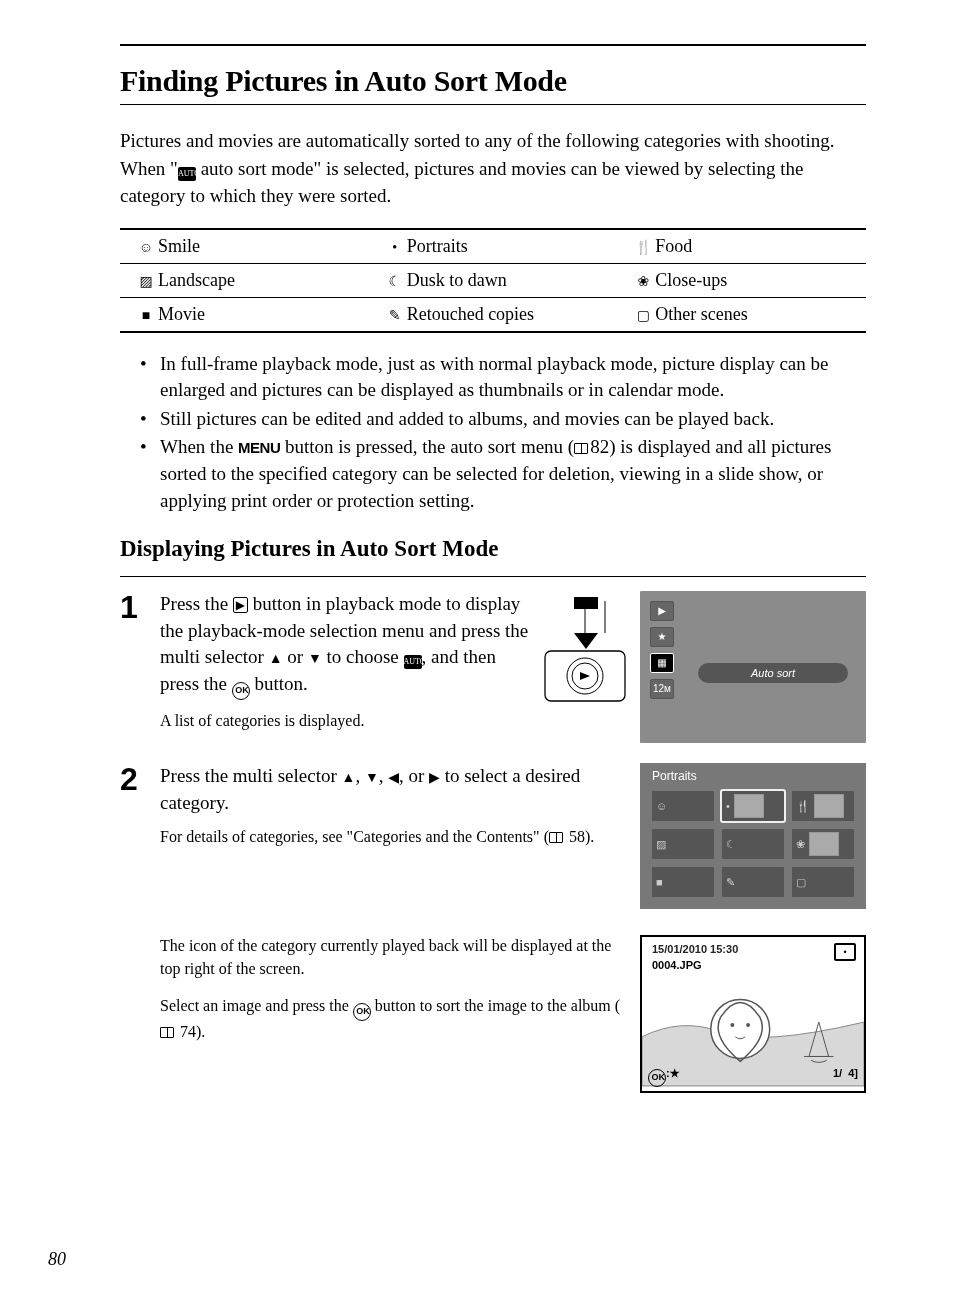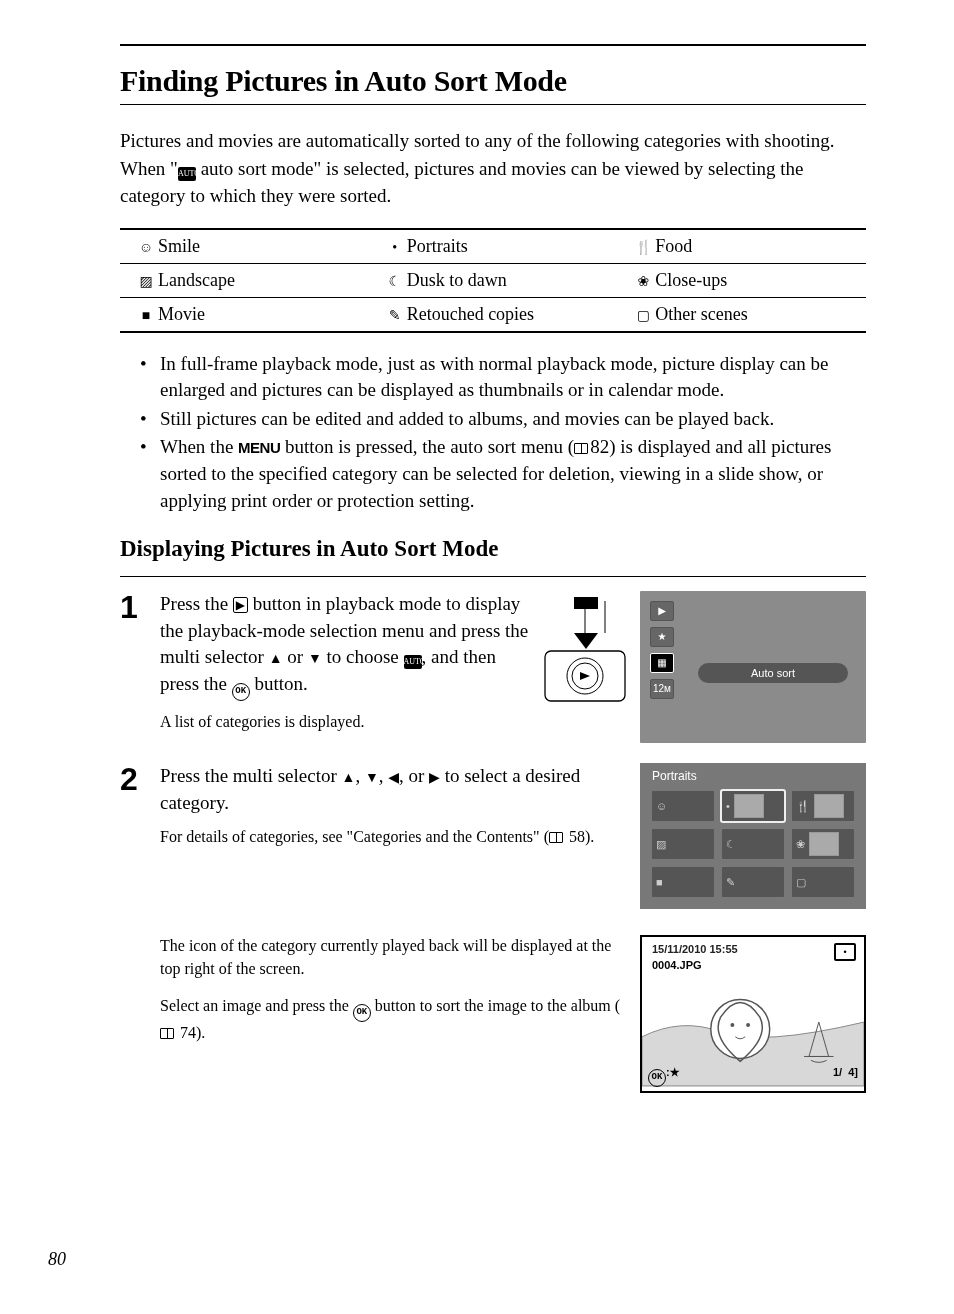--- a/index.html
+++ b/index.html
@@ -151,24 +151,24 @@
     font-size: 14px;
     vertical-align: 0;
   }
   .ok-btn {
     display: inline-block;
     border: 1.5px solid #000;
     border-radius: 50%;
     width: 18px; height: 18px;
     font-size: 9px;
     font-weight: bold;
-    text-align: center;
+    text-align: right;
     line-height: 15px;
     vertical-align: -3px;
-    font-family: Liberation Mono, monospace;
+    font-family: Liberation Sans, sans-serif;
   }
   
   .press-diagram {
     width: 82px;
     position: relative;
   }
   .press-diagram svg { display: block; }
   
   .screen {
     width: 226px;
@@ -203,20 +203,21 @@
   .menu-label-box {
     position: absolute;
     left: 58px; top: 72px;
     width: 150px; height: 20px;
     background: #555;
     color: #fff;
     font-size: 11px;
     text-align: center;
     line-height: 20px;
     border-radius: 10px;
+    font-style: italic;
   }
   .screen2 {
     width: 226px; height: 146px;
     background: #787878;
     position: relative;
     font-family: Arial, sans-serif;
   }
   .screen2-title {
     position: absolute;
     top: 6px; left: 12px;
@@ -424,21 +425,21 @@
           </div>
         </div>
       </div>
 
       <div class="step-main" style="margin-top:26px;">
         <div class="step-text" style="font-size:16px;">
           <p style="margin-bottom:15px;">The icon of the category currently played back will be displayed at the top right of the screen.</p>
           <p><span>Select an image and press the </span><span class="ok-btn">OK</span><span> button to sort the image to the album (</span><span class="book-icon"></span> <span>74</span><span>).</span></p>
         </div>
         <div class="diagram screen3">
-          <div class="datestamp">15/11/2010 15:55</div>
+          <div class="datestamp">15/01/2010 15:30</div>
           <div class="filename">0004.JPG</div>
           <div class="corner-badge">•</div>
           <svg class="art" viewBox="0 0 226 120">
             <path d="M0 70 Q40 50 80 65 T226 55 L226 120 L0 120 Z" fill="#d8d8d8" stroke="#888"></path>
             <circle cx="100" cy="62" r="30" fill="#fff" stroke="#555" stroke-width="1.5"></circle>
             <path d="M80 50 Q100 20 120 50 Q130 70 100 95 Q70 70 80 50 Z" fill="none" stroke="#555" stroke-width="1.5"></path>
             <circle cx="92" cy="58" r="2" fill="#555"></circle>
               <circle cx="108" cy="58" r="2" fill="#555"></circle>
             <path d="M95 70 Q100 74 105 70" fill="none" stroke="#555"></path>
             <path d="M170 90 L180 55 L190 90 Z M165 90 L195 90 M172 94 Q180 98 188 94" fill="none" stroke="#555"></path>

